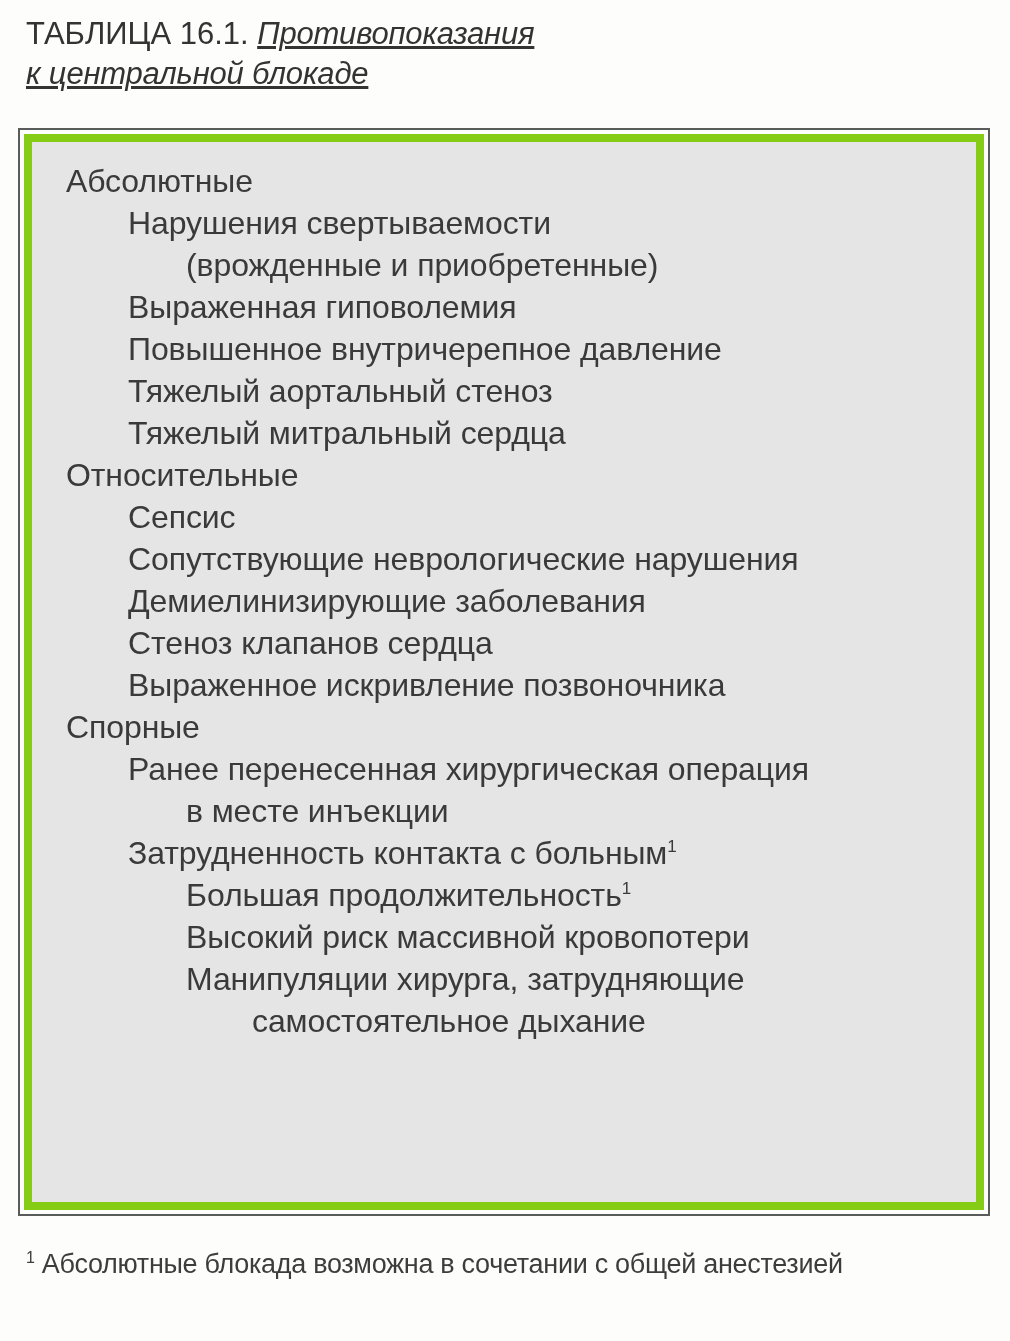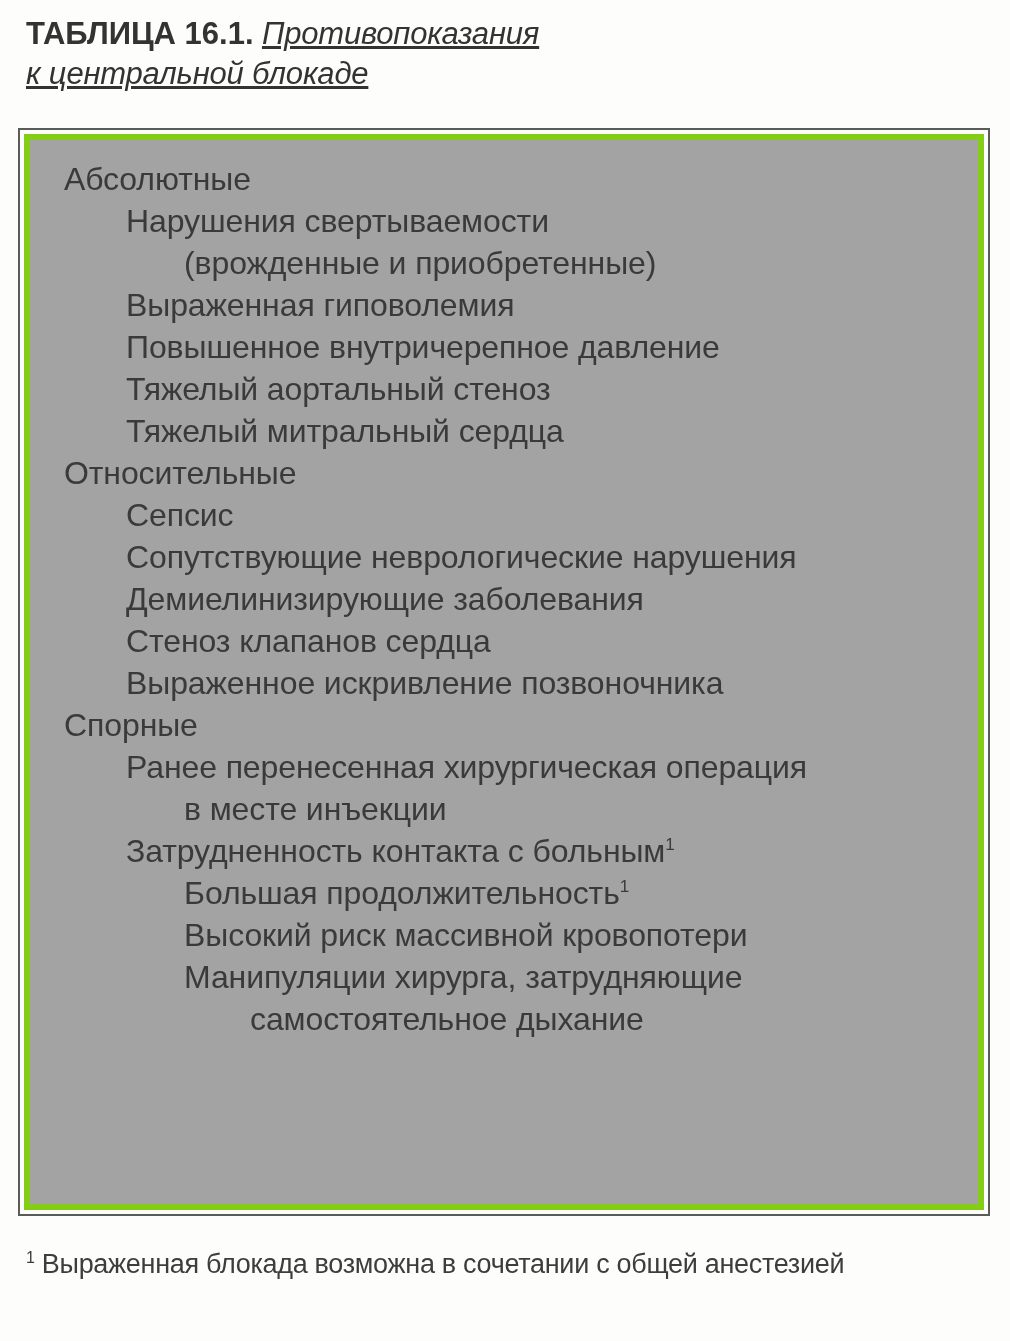--- a/index.html
+++ b/index.html
@@ -22,21 +22,21 @@
     position: absolute;
     left: 26px;
     top: 14px;
     width: 950px;
     font-size: 31px;
     line-height: 40px;
     color: #333333;
     letter-spacing: -0.2px;
   }
   .caption-label {
-    font-weight: bold;
+    font-weight: normal;
     font-style: normal;
     letter-spacing: 0px;
   }
   .caption-text {
     font-style: italic;
     font-weight: normal;
     text-decoration: underline;
   }
 
   
@@ -49,23 +49,23 @@
     box-sizing: border-box;
     border: 2px solid #595d5a;
     background: #fdfdfc;
   }
   .table-box-inner {
     position: absolute;
     left: 4px;
     top: 4px;
     right: 4px;
     bottom: 4px;
-    border: 6px solid #84cc16;
+    border: 8px solid #84cc16;
     box-sizing: border-box;
-    background: #a3a3a3;
+    background: #e5e5e5;
   }
 
   .list {
     position: absolute;
     left: 34px;
     top: 18px;
     right: 14px;
     bottom: 10px;
     overflow: hidden;
   }
@@ -139,14 +139,14 @@
         <div class="row lvl2"><span>Большая продолжительность</span><sup class="fn">1</sup></div>
         <div class="row lvl2"><span>Высокий риск массивной кровопотери</span></div>
         <div class="row lvl2"><span>Манипуляции хирурга, затрудняющие</span></div>
         <div class="row lvl3"><span>самостоятельное дыхание</span></div>
       </div>
   </div>
 </div>
 
 <div class="footnote">
   <sup>1</sup>
-  <span>Выраженная блокада возможна в сочетании с общей анестезией</span>
+  <span>Абсолютные блокада возможна в сочетании с общей анестезией</span>
 </div>
 
 </body></html>

